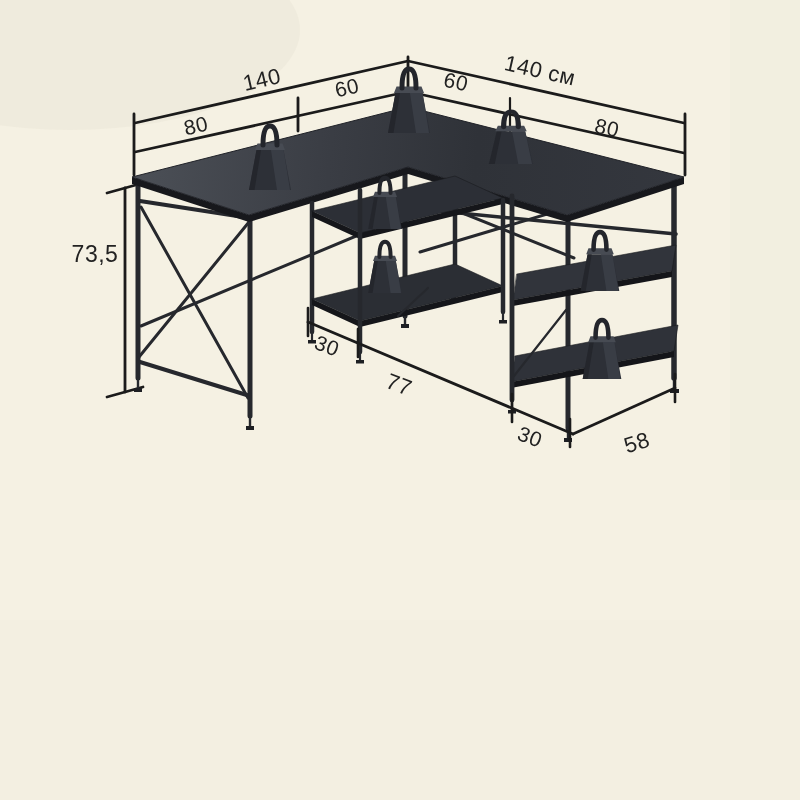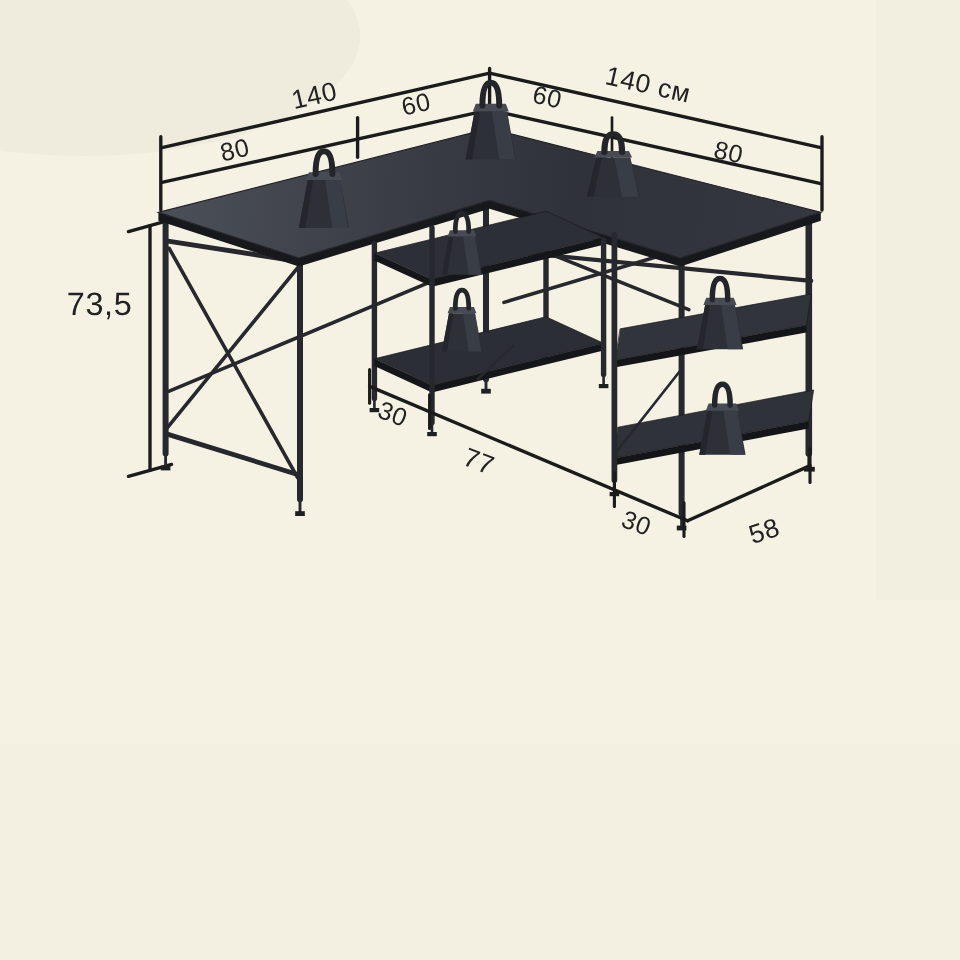--- a/index.html
+++ b/index.html
@@ -148,19 +148,19 @@
     <line x1="675" y1="374" x2="675" y2="402" stroke-width="2.6"></line>
   </g>
 </svg>
 
 <span class="dim" style="left:262px;top:80px;--rot:-12.8deg;font-size:22px">140</span>
 <span class="dim" style="left:347px;top:88px;--rot:-12.8deg;font-size:21px">60</span>
 <span class="dim" style="left:456px;top:82px;--rot:12.8deg;font-size:21px">60</span>
 <span class="dim" style="left:540px;top:71px;--rot:12.8deg;font-size:22px">140 см</span>
 <span class="dim" style="left:196px;top:126px;--rot:-12.8deg;font-size:21px">80</span>
 <span class="dim" style="left:607px;top:128px;--rot:12.8deg;font-size:21px">80</span>
-<span class="dim" style="left:83px;top:254px;font-size:27px">73,5</span>
+<span class="dim" style="left:95px;top:254px;font-size:23px">73,5</span>
 <span class="dim" style="left:327px;top:346px;--rot:21deg;font-size:21px">30</span>
 <span class="dim" style="left:399px;top:385px;--rot:21deg;font-size:22px">77</span>
 <span class="dim" style="left:530px;top:437px;--rot:21deg;font-size:21px">30</span>
 <span class="dim" style="left:637px;top:443px;--rot:-18deg;font-size:22px">58</span>
 
 </div>
 
 </body></html>

